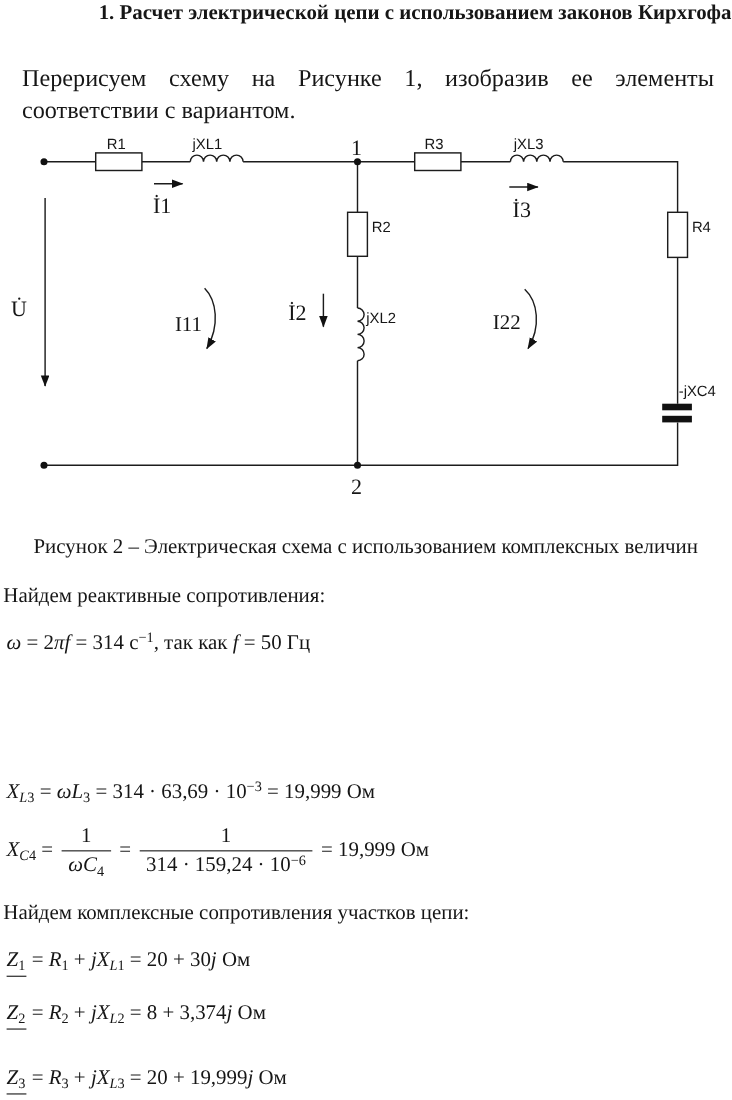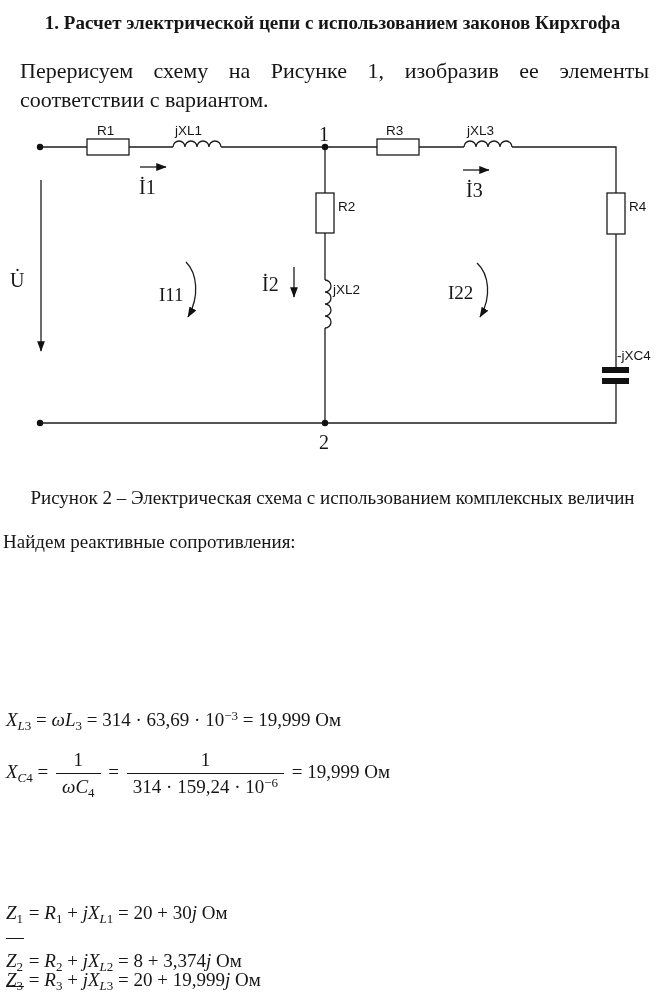--- a/index.html
+++ b/index.html
@@ -1,28 +1,28 @@
 <!DOCTYPE html>
 <html><head>
 <meta charset="utf-8">
 <style>
   html,body{margin:0;padding:0;background:#fff;}
   .page{position:relative;width:665px;height:1000px;background:#fff;overflow:hidden;
         font-family:"Liberation Serif","DejaVu Serif",serif;color:#161616;}
   .abs{position:absolute;}
-  .title{top:12px;left:0;width:100%;text-align:center;font-size:19px;font-weight:bold;white-space:nowrap;}
+  .title{top:1px;left:0;width:100%;text-align:right;font-size:19px;font-weight:bold;white-space:nowrap;}
   .para{top:56px;left:20px;width:660px;font-size:22px;line-height:29px;text-align:justify;}
   .caption{top:487px;left:0;width:100%;text-align:center;font-size:19px;white-space:nowrap;}
   .hline{left:3px;font-size:19px;line-height:24px;white-space:nowrap;text-align:center;}
   .formula{left:6px;font-size:19px;line-height:24px;white-space:nowrap;}
   .it{font-style:italic;}
   sub,sup{font-size:13px;line-height:0;}
   sub{vertical-align:-4px;}
   sup{vertical-align:6px;}
-  .u{display:inline-block;border-bottom:1.5px solid #161616;padding:0 1px 13px 0;margin-top:40px;}
+  .u{display:inline-block;border-bottom:1.5px solid #161616;padding:0 1px 2px 0;}
   .frac{display:inline-block;vertical-align:middle;text-align:center;margin:0 3px;}
   .frac .num{display:block;border-bottom:1.4px solid #161616;padding:0 6px 2px;line-height:22px;}
   .frac .den{display:block;padding:2px 6px 0;line-height:22px;}
   svg.diagram{position:absolute;top:115px;left:0;}
   svg .wire{stroke:#1c1c1c;stroke-width:1.3;fill:none;}
   svg .comp{fill:#fff;stroke:#1c1c1c;stroke-width:1.3;}
   svg .plate{fill:#111;stroke:none;}
   svg .dot{fill:#111;}
   svg text{font-family:"Liberation Sans","DejaVu Sans",sans-serif;font-size:13.5px;fill:#161616;}
   svg text.ser{font-family:"Liberation Serif","DejaVu Serif",serif;font-size:20px;}
@@ -86,21 +86,23 @@
     <text class="ser" x="466" y="82">İ3</text>
     <text class="ser" x="262" y="176">İ2</text>
     <text class="ser2" x="159" y="186">I11</text>
     <text class="ser2" x="448" y="184">I22</text>
   </svg>
 
   <div class="abs caption">Рисунок 2 – Электрическая схема с использованием комплексных величин</div>
 
   <div class="abs hline" style="top:530px">Найдем реактивные сопротивления:</div>
 
+  <div class="abs formula" style="top:573px"><span class="it">ω</span><span> = 2</span><span class="it">πf</span><span> = 314 с</span><sup>−1</sup><span>, так как </span><span class="it">f</span><span> = 50 Гц</span></div>
   <div class="abs formula" style="top:708px"><span class="it">X</span><sub class="it">L</sub><sub>3</sub><span> = </span><span class="it">ωL</span><sub>3</sub><span> = 314 · 63,69 · 10</span><sup>−3</sup><span> = 19,999 Ом</span></div>
   <div class="abs formula" style="top:749px"><span class="it">X</span><sub class="it">C</sub><sub>4</sub><span> = </span><span class="frac"><span class="num"><span>1</span></span><span class="den"><span class="it">ωC</span><sub>4</sub></span></span><span> = </span><span class="frac"><span class="num"><span>1</span></span><span class="den"><span>314 · 159,24 · 10</span><sup>−6</sup></span></span><span> = 19,999 Ом</span></div>
 
+  <div class="abs hline" style="top:818px">Найдем комплексные сопротивления участков цепи:</div>
 
   <div class="abs formula" style="top:861px"><span class="u"><span class="it">Z</span><sub>1</sub></span><span> = </span><span class="it">R</span><sub>1</sub><span> + </span><span class="it">jX</span><sub class="it">L</sub><sub>1</sub><span> = 20 + 30</span><span class="it">j</span><span> Ом</span></div>
   <div class="abs formula" style="top:909px"><span class="u"><span class="it">Z</span><sub>2</sub></span><span> = </span><span class="it">R</span><sub>2</sub><span> + </span><span class="it">jX</span><sub class="it">L</sub><sub>2</sub><span> = 8 + 3,374</span><span class="it">j</span><span> Ом</span></div>
-  <div class="abs formula" style="top:928px"><span class="u"><span class="it">Z</span><sub>3</sub></span><span> = </span><span class="it">R</span><sub>3</sub><span> + </span><span class="it">jX</span><sub class="it">L</sub><sub>3</sub><span> = 20 + 19,999</span><span class="it">j</span><span> Ом</span></div>
+  <div class="abs formula" style="top:968px"><span class="u"><span class="it">Z</span><sub>3</sub></span><span> = </span><span class="it">R</span><sub>3</sub><span> + </span><span class="it">jX</span><sub class="it">L</sub><sub>3</sub><span> = 20 + 19,999</span><span class="it">j</span><span> Ом</span></div>
 
 </div>
 
 </body></html>

